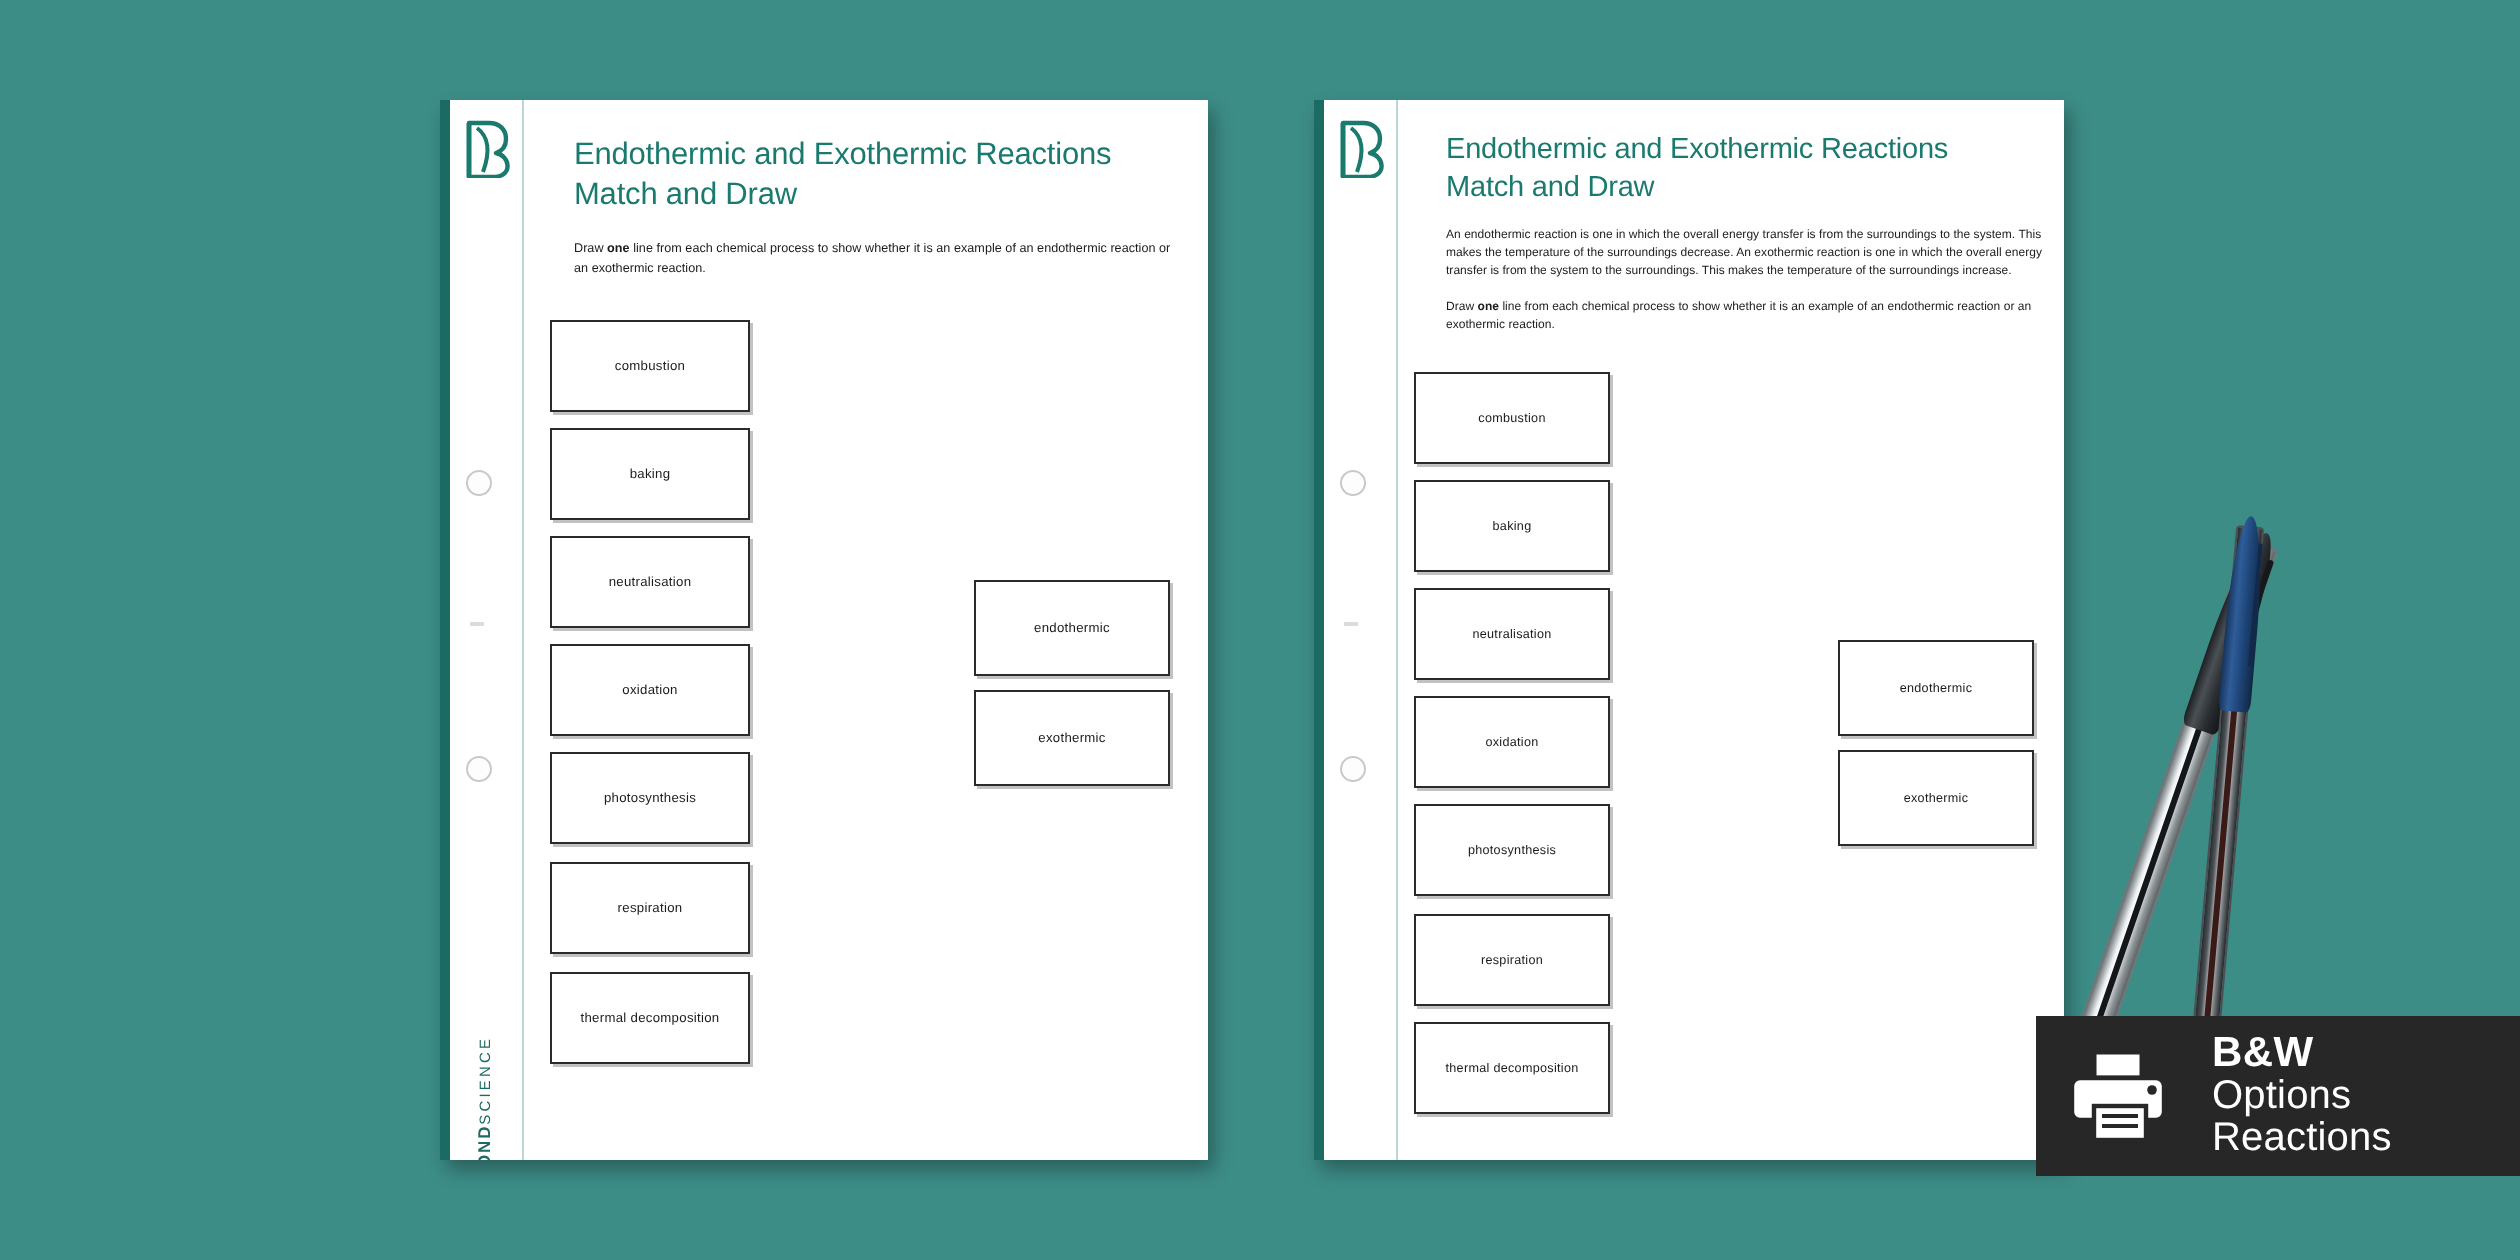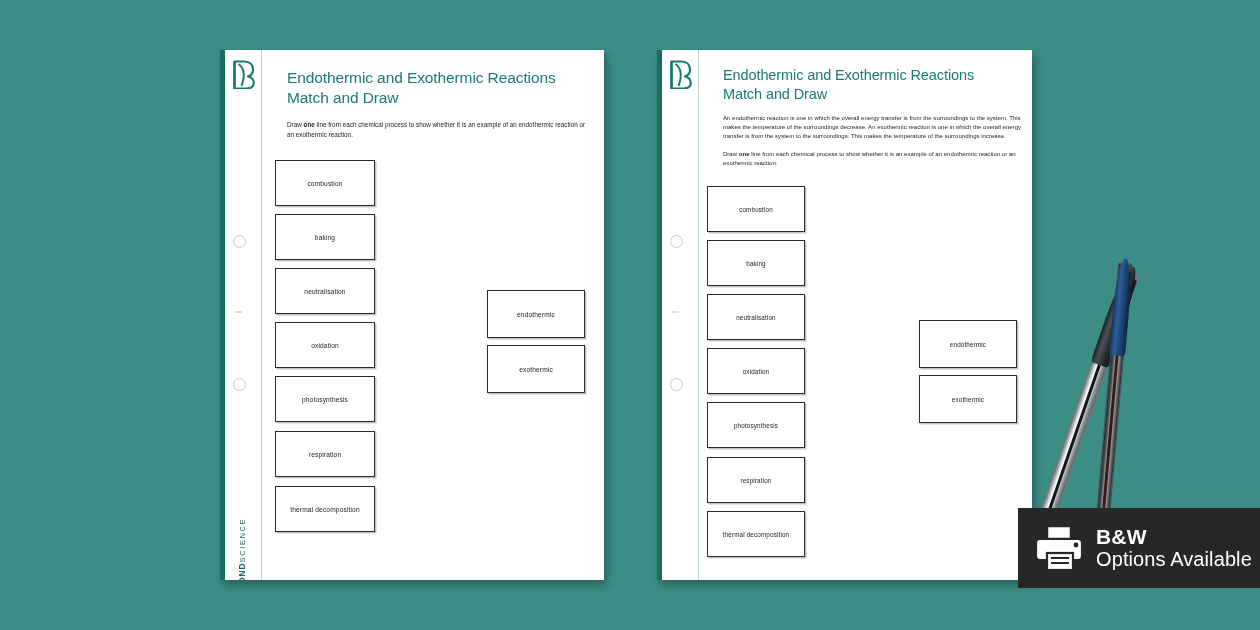--- a/index.html
+++ b/index.html
@@ -252,21 +252,21 @@
   
   .bw-badge {
     position: absolute;
     left: 1018px;
     top: 508px;
     width: 242px;
     height: 80px;
     background: #272727;
     display: flex;
     align-items: center;
-    gap: 10px;
+    gap: 20px;
     padding-left: 16px;
     box-sizing: border-box;
   }
   .bw-badge .printer-icon { flex: 0 0 auto; }
   .bw-badge .badge-text { color: #ffffff; line-height: 1.06; }
   .bw-badge .badge-line1 { font-size: 21px; font-weight: bold; letter-spacing: 0.2px; }
   .bw-badge .badge-line2 { font-size: 20px; font-weight: normal; letter-spacing: 0.1px; }
 </style>
 </head>
 <body>
@@ -374,17 +374,17 @@
     <svg class="printer-icon" width="52" height="50" viewBox="0 0 52 50">
       <rect x="13" y="3" width="24" height="13" fill="#ffffff" stroke="#272727" stroke-width="2.5"></rect>
       <path d="M6 16 L44 16 C46.2 16 48 17.8 48 20 L48 33 C48 35.2 46.2 37 44 37 L40 37 L40 47 L12 47 L12 37 L6 37 C3.8 37 2 35.2 2 33 L2 20 C2 17.8 3.8 16 6 16 Z" fill="#ffffff" stroke="#272727" stroke-width="2.2" stroke-linejoin="round"></path>
       <rect x="13" y="30" width="26" height="17" fill="#ffffff" stroke="#272727" stroke-width="2.2"></rect>
       <line x1="17" y1="35" x2="35" y2="35" stroke="#272727" stroke-width="2"></line>
       <line x1="17" y1="40" x2="35" y2="40" stroke="#272727" stroke-width="2"></line>
       <circle cx="42" cy="22" r="2.4" fill="#272727"></circle>
     </svg>
     <div class="badge-text">
       <div class="badge-line1">B&amp;W</div>
-      <div class="badge-line2">Options Available</div>
+      <div class="badge-line2">Options Reactions</div>
     </div>
   </div>
 
 </div>
 
 </body></html>

